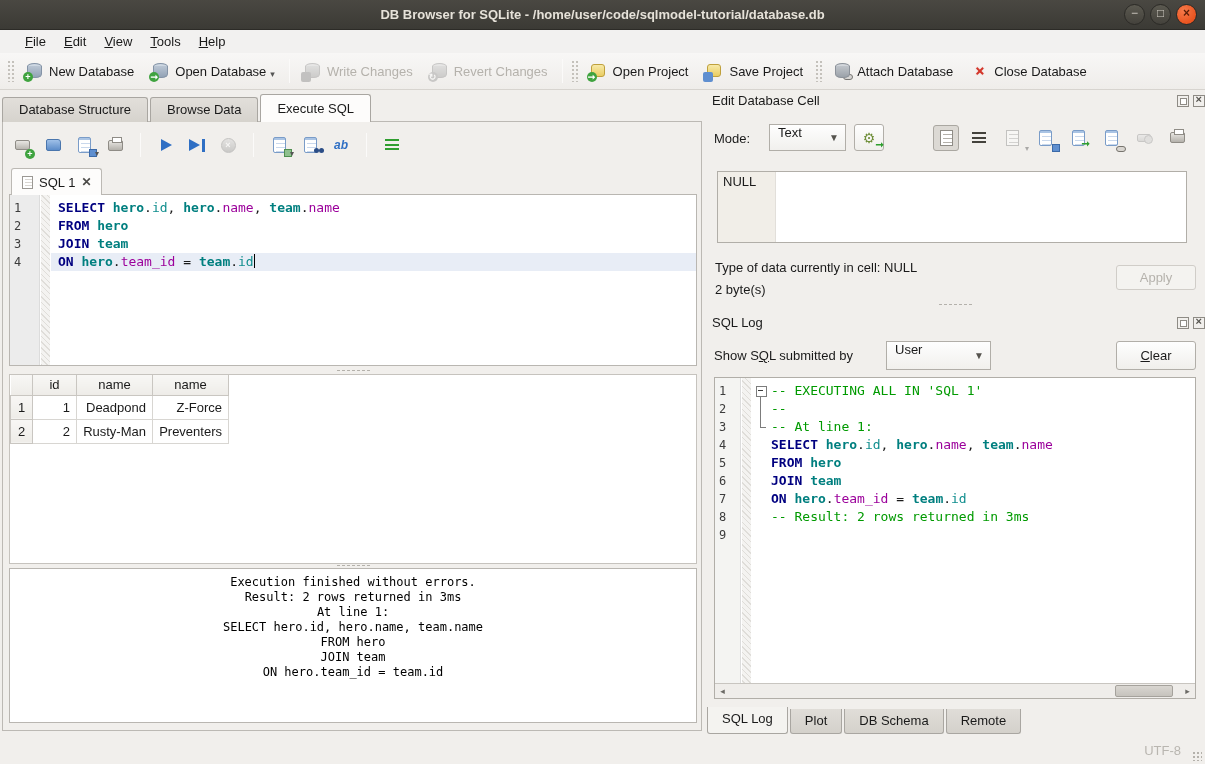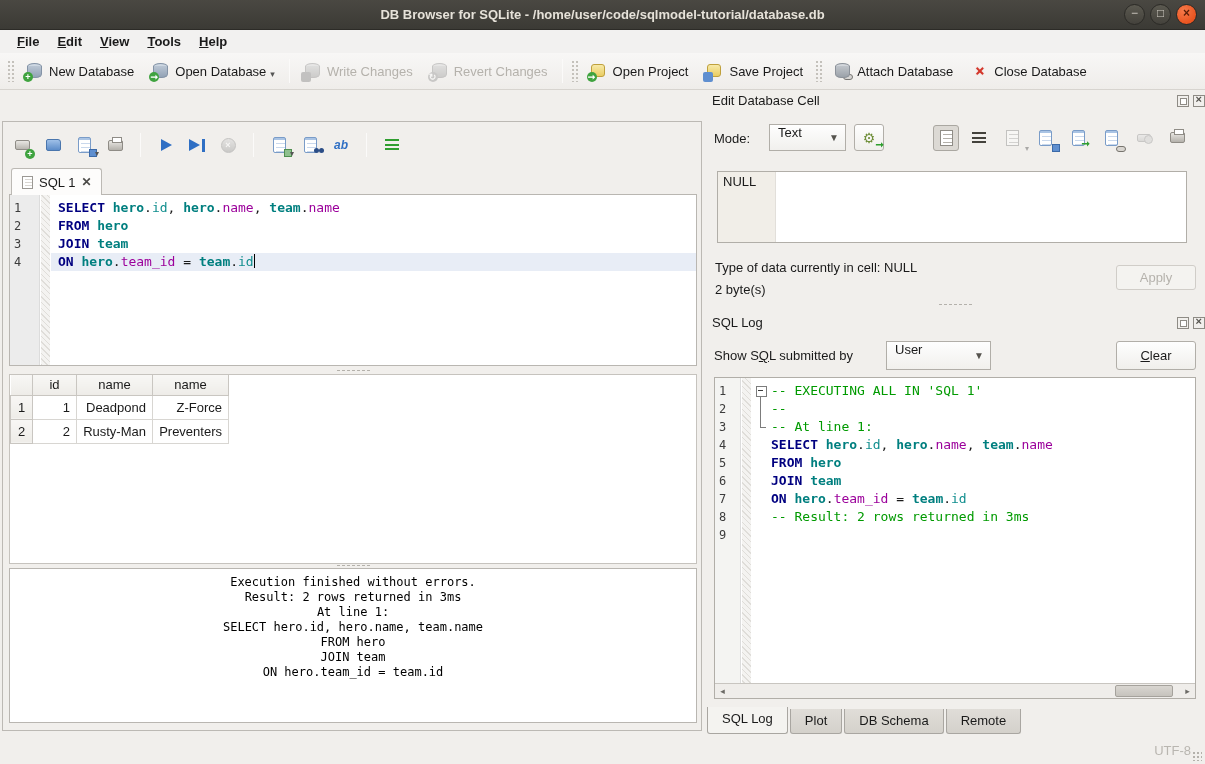--- a/index.html
+++ b/index.html
@@ -14,21 +14,21 @@
   .titlebar .title { color:#e6e2d9; font-weight:bold; font-size:13px; }
   .win-controls { position:absolute; right:8px; top:4px; display:flex; gap:5px; }
   .win-btn { width:21px; height:21px; border-radius:50%; border:1px solid #2b2a26;
     background:linear-gradient(#5b5950,#44423c); color:#cfcbc2; font-size:12px; line-height:19px;
     text-align:center; }
   .win-btn.close { background:radial-gradient(circle at 35% 30%, #f77a4a, #e95420 70%); color:#5a1d07; font-weight:bold; }
   .win-btn span { display:block; margin-top:-1px; }
 
   
   .menubar { position:absolute; left:0; top:30px; width:1205px; height:23px;
-    background:#f2f1f0; display:flex; align-items:center; padding-left:8px;font-weight:bold; }
+    background:#f2f1f0; display:flex; align-items:center; padding-left:16px; }
   .menu-item { padding:2px 9px; }
   .menu-item u { text-decoration:underline; }
 
   
   .toolbar { position:absolute; left:0; top:53px; width:1205px; height:37px;
     background:linear-gradient(#f8f7f6,#efedea); border-bottom:1px solid #d7d4cf;
     display:flex; align-items:center; padding:0 4px; }
   .tb-handle { width:7px; height:22px; margin:0 3px;
     background-image:radial-gradient(#c4c1bb 1px, transparent 1.2px); background-size:4px 4px; }
   .tb-sep { width:1px; height:24px; background:#d2cfca; border-right:1px solid #fbfaf9; margin:0 5px; }
@@ -190,21 +190,21 @@
   .hs-thumb { position:absolute; top:1px; left:400px; width:58px; height:12px; border-radius:2px;
     background:linear-gradient(#d9d6d1,#c6c3bd); border:1px solid #a5a29c; }
 
   .bottom-tabs { position:absolute; left:707px; top:707px; display:flex; align-items:flex-end; height:27px; }
   .btab { height:25px; padding:4px 14px 0; background:linear-gradient(#e0ddd8,#d4d1cb);
     border:1px solid #a9a6a1; border-top:none; border-radius:0 0 3px 3px; margin-right:2px; }
   .btab.active { height:27px; background:#f4f3f0; position:relative; z-index:2; }
 
   
   .statusbar { position:absolute; left:0; top:735px; width:1205px; height:29px; background:#f1efec; }
-  .status-enc { position:absolute; right:14px; top:8px; color:#b9b6b0; font-size:13px; }
+  .status-enc { position:absolute; right:24px; top:8px; color:#b9b6b0; font-size:13px; }
   .grip { position:absolute; right:3px; bottom:3px; width:10px; height:10px;
     background-image:radial-gradient(#b4b1ab 1px, transparent 1.2px); background-size:4px 4px; }
 
   .info-line { position:absolute; font-size:13px; }
 </style>
 </head>
 <body>
 
 <div class="window">
 
@@ -283,20 +283,25 @@
       <span>Attach Database</span>
     </div>
     <div class="tb-btn">
       <span class="ico">
           <span class="red-x">×</span>
         </span>
       <span>Close Database</span>
     </div>
   </div>
 
+  <div class="main-tabs">
+      <div class="main-tab">Database Structure</div>
+      <div class="main-tab">Browse Data</div>
+      <div class="main-tab active">Execute SQL</div>
+    </div>
 
   <div class="pane-frame">
 
     <div class="sql-toolbar">
       <div class="sico">
           <span class="tabico"></span>
           <span class="badge" style="left:auto;right:-2px;bottom:-3px;">+</span>
         </div>
       <div class="sico">
           <span class="folder"></span>

